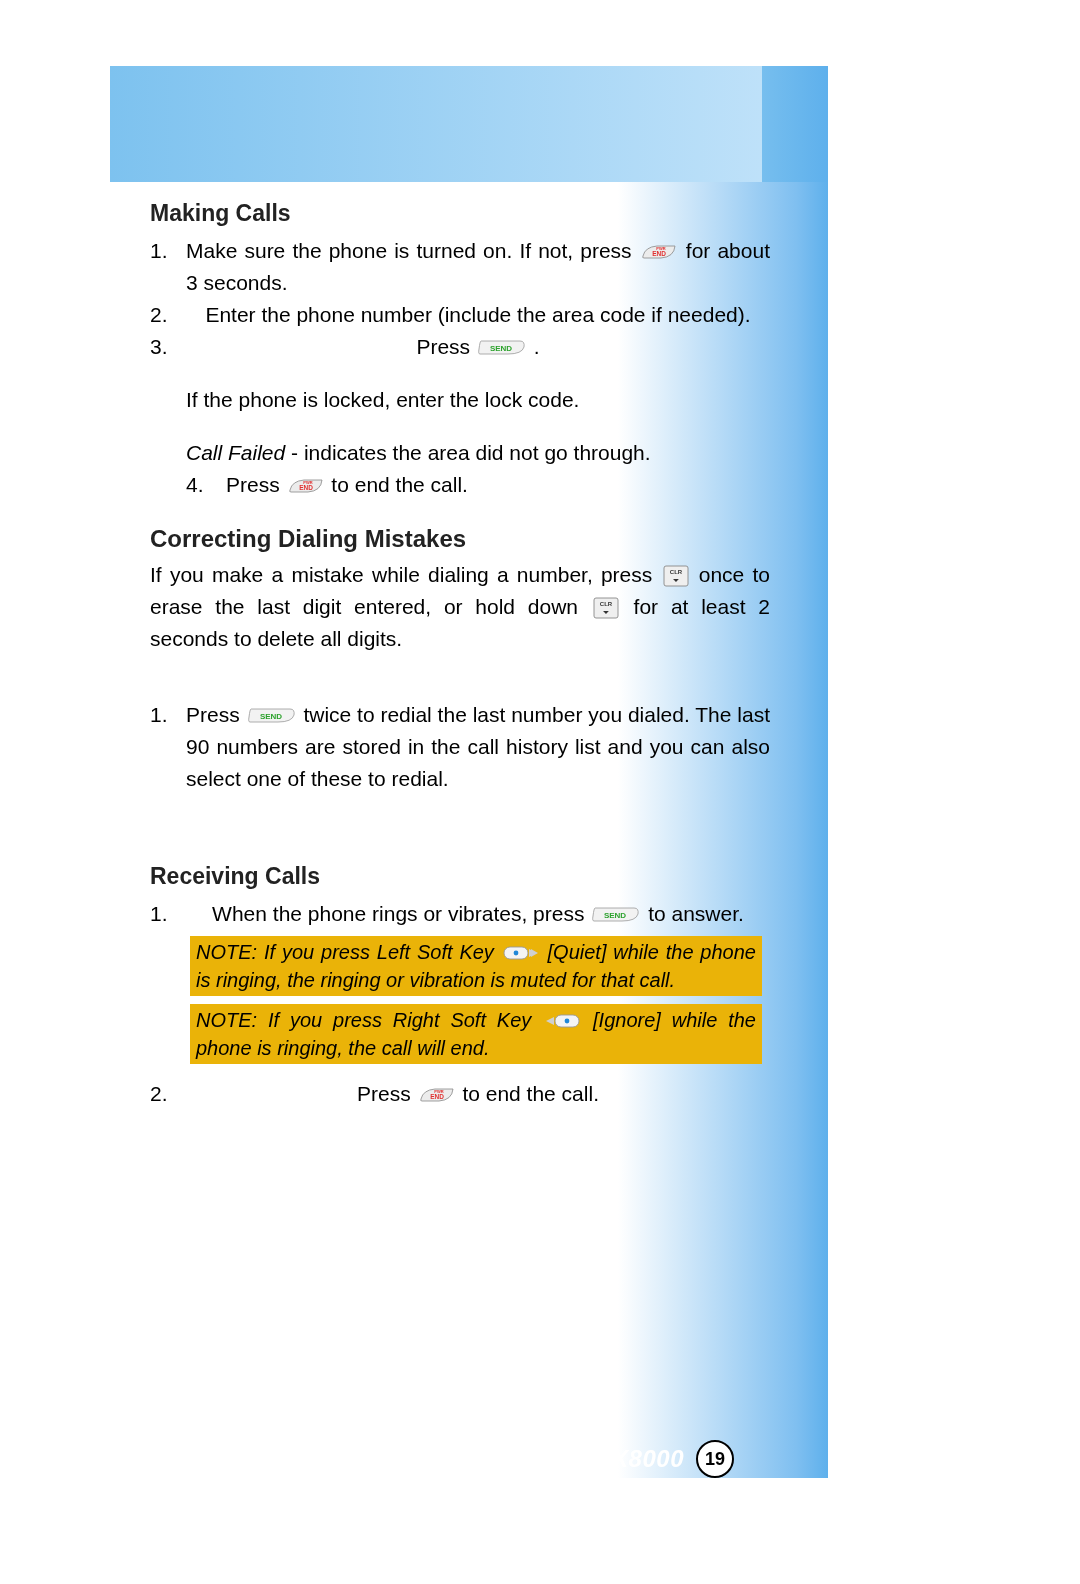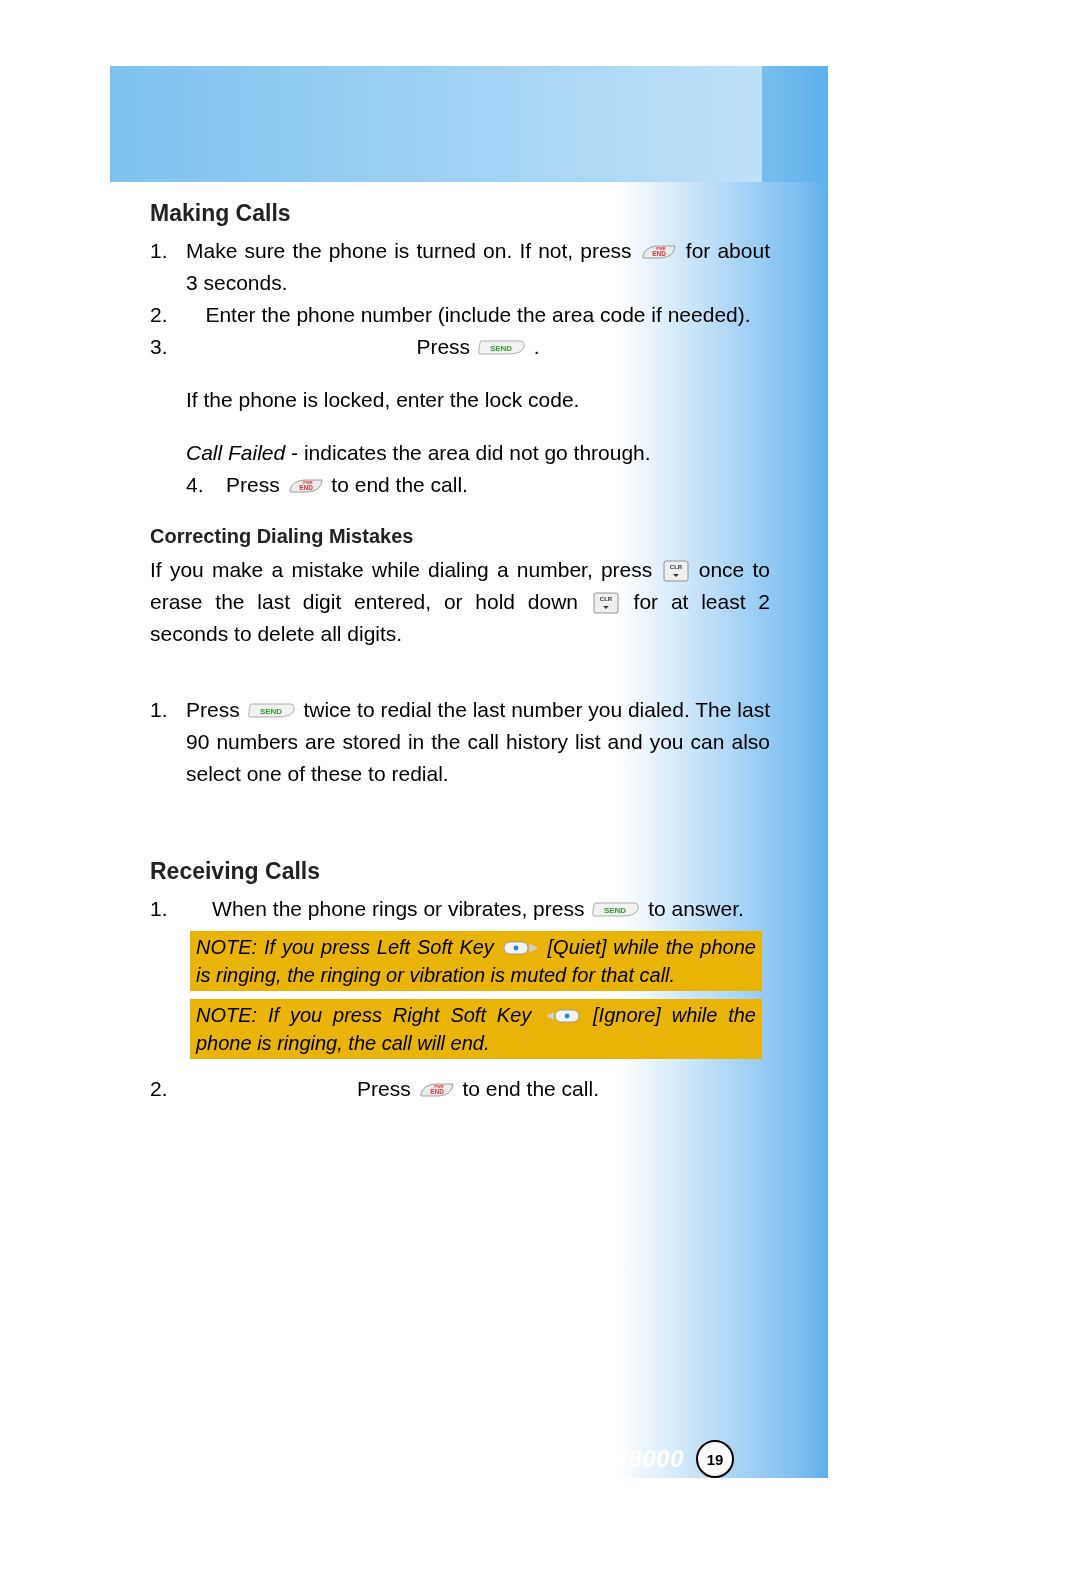--- a/index.html
+++ b/index.html
@@ -61,21 +61,21 @@
     font-family: Arial, Helvetica, sans-serif;
     font-weight: 900;
     color: #222;
     font-size: 23px;
     margin: 0 0 8px 0;
   }
   .sub-title {
     font-family: Arial, Helvetica, sans-serif;
     font-weight: 900;
     color: #222;
-    font-size: 20px;
+    font-size: 24px;
     margin: 0 0 6px 0;
   }
 
   .body-text, .num-row, .indented {
     font-family: Arial, Helvetica, sans-serif;
     font-size: 21px;
     line-height: 32px;
     color: #000;
   }
   .num-row {
@@ -168,21 +168,21 @@
     margin-left: 20px;
   }
   .pagecircle {
     width: 34px; height: 34px;
     border: 2.5px solid #000;
     border-radius: 50%;
     display: flex;
     align-items: center;
     justify-content: center;
     font-weight: 900;
-    font-size: 15px;
+    font-size: 18px;
     background: #fff;
     position: relative;
     right: -44px;
   }
   .model { position: relative; right: -44px; }
 
 </style>
 </head>
 <body>
 

